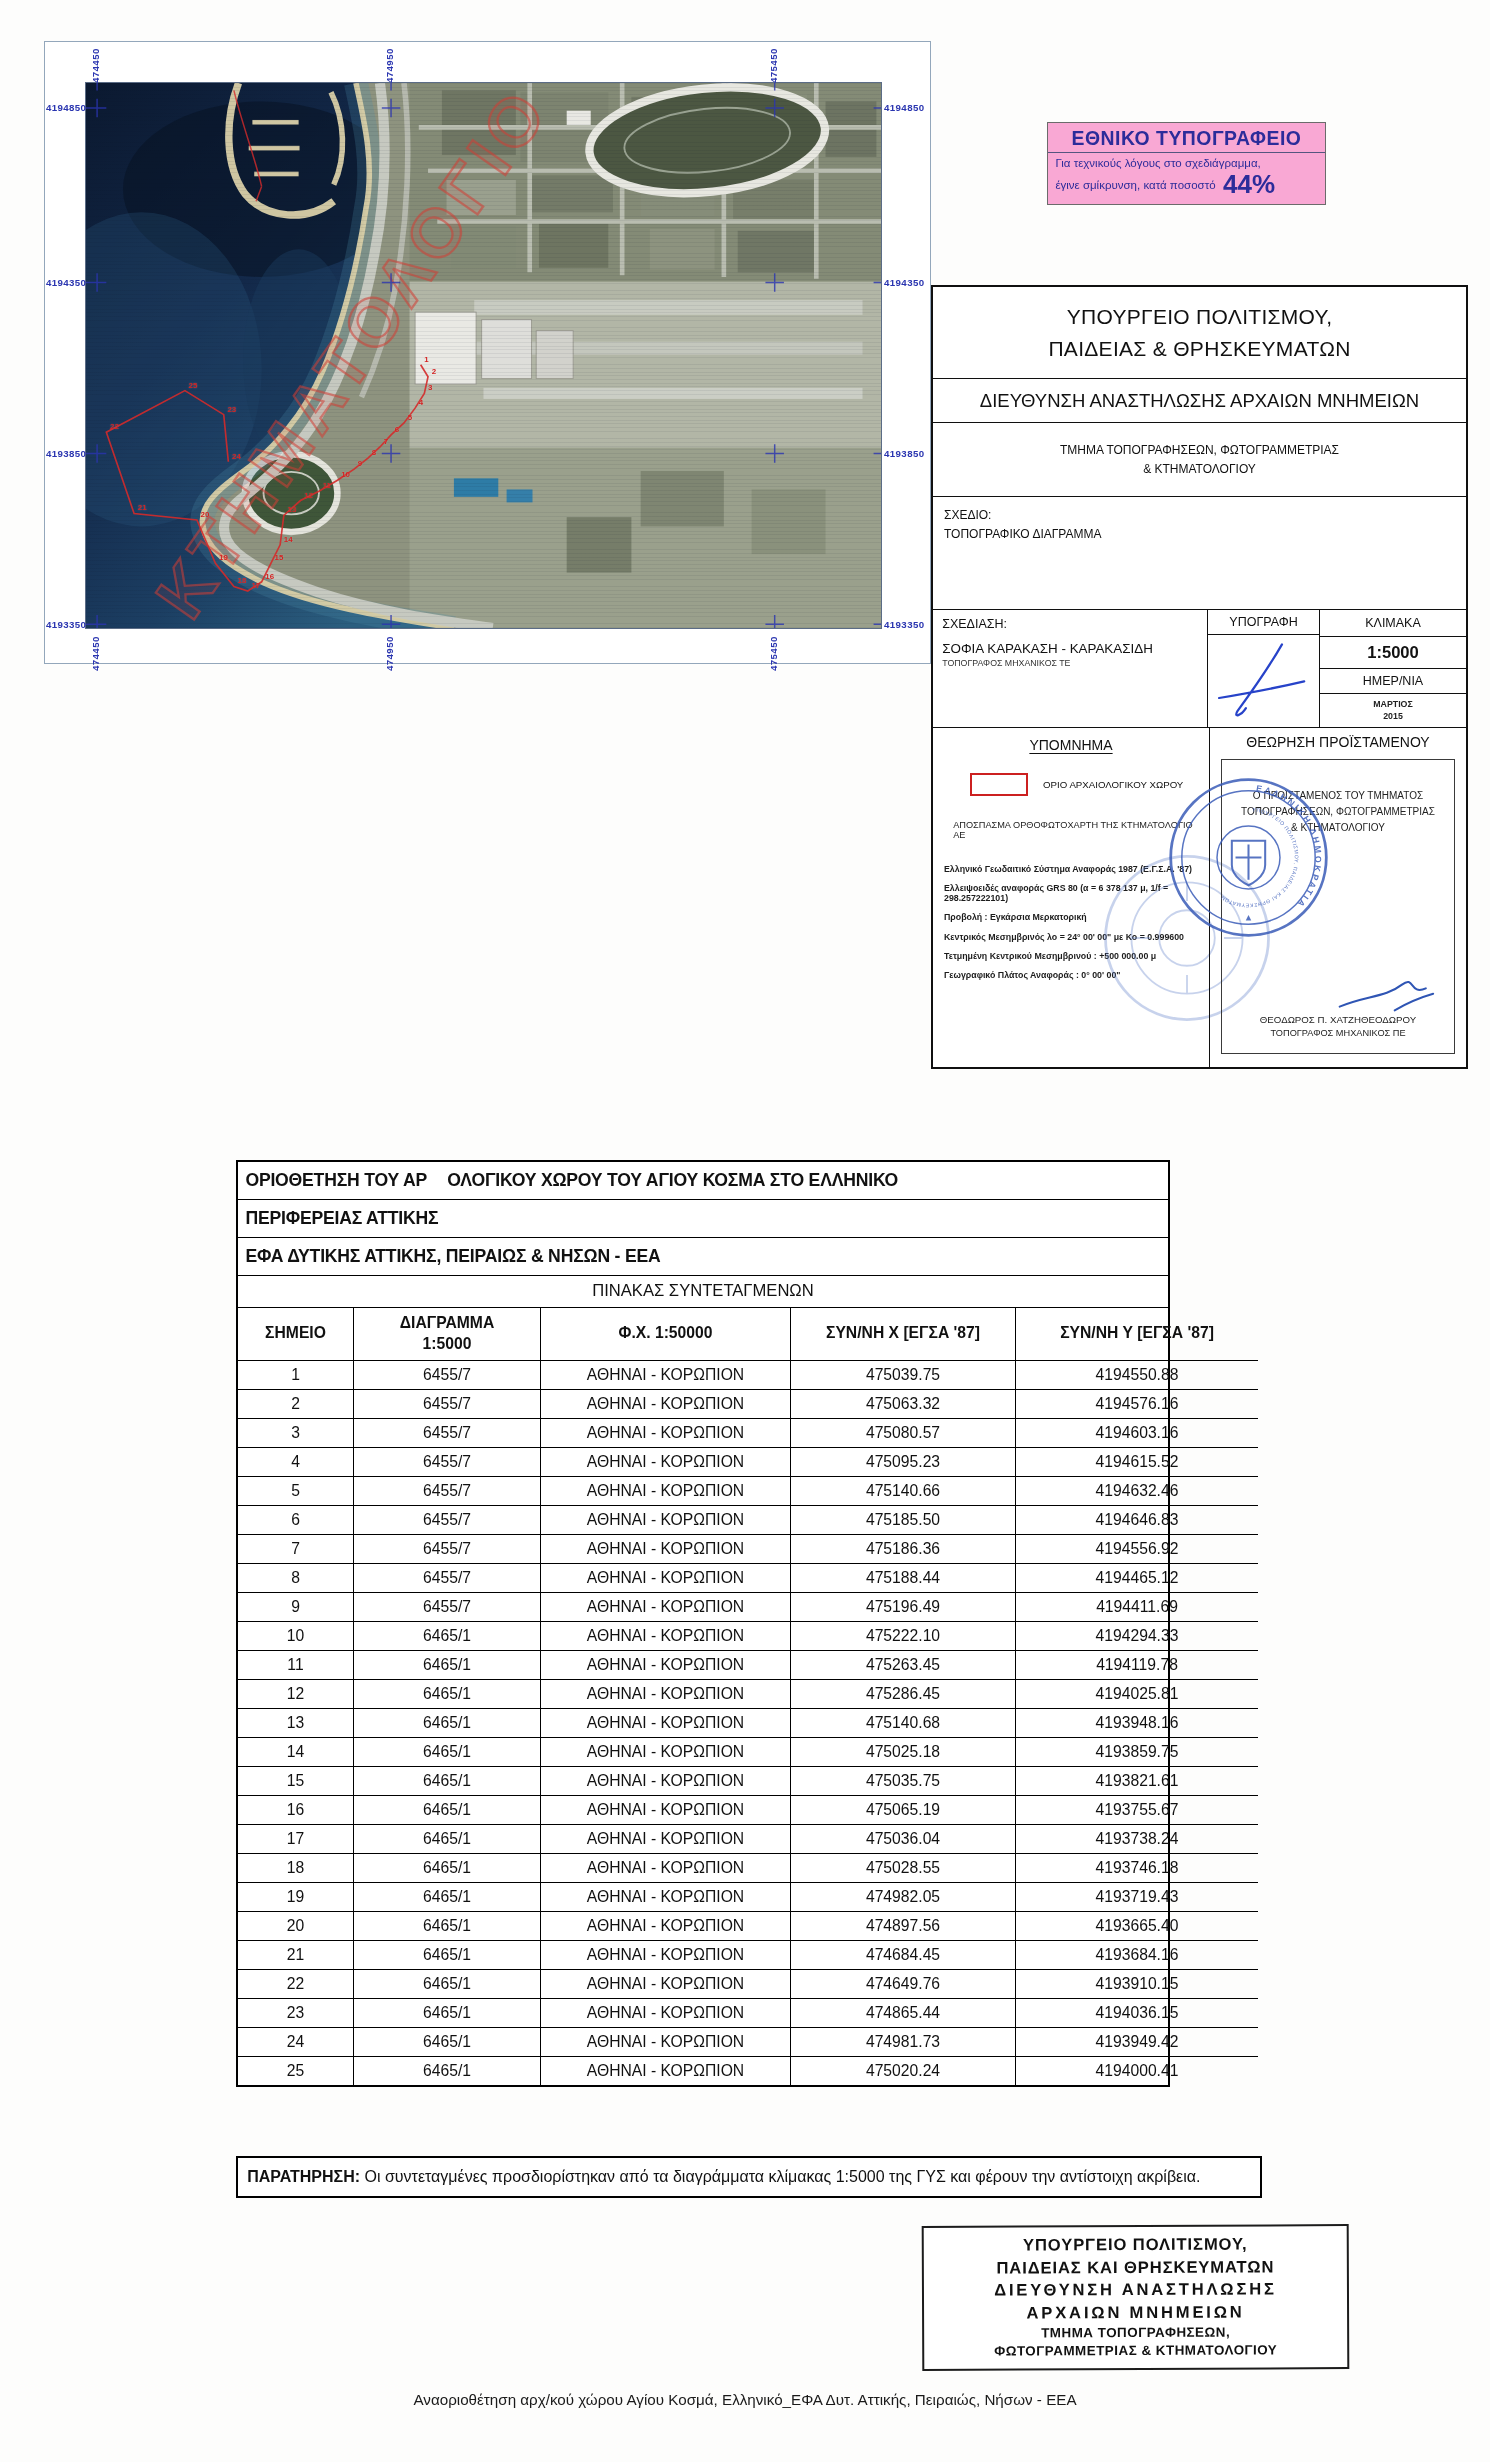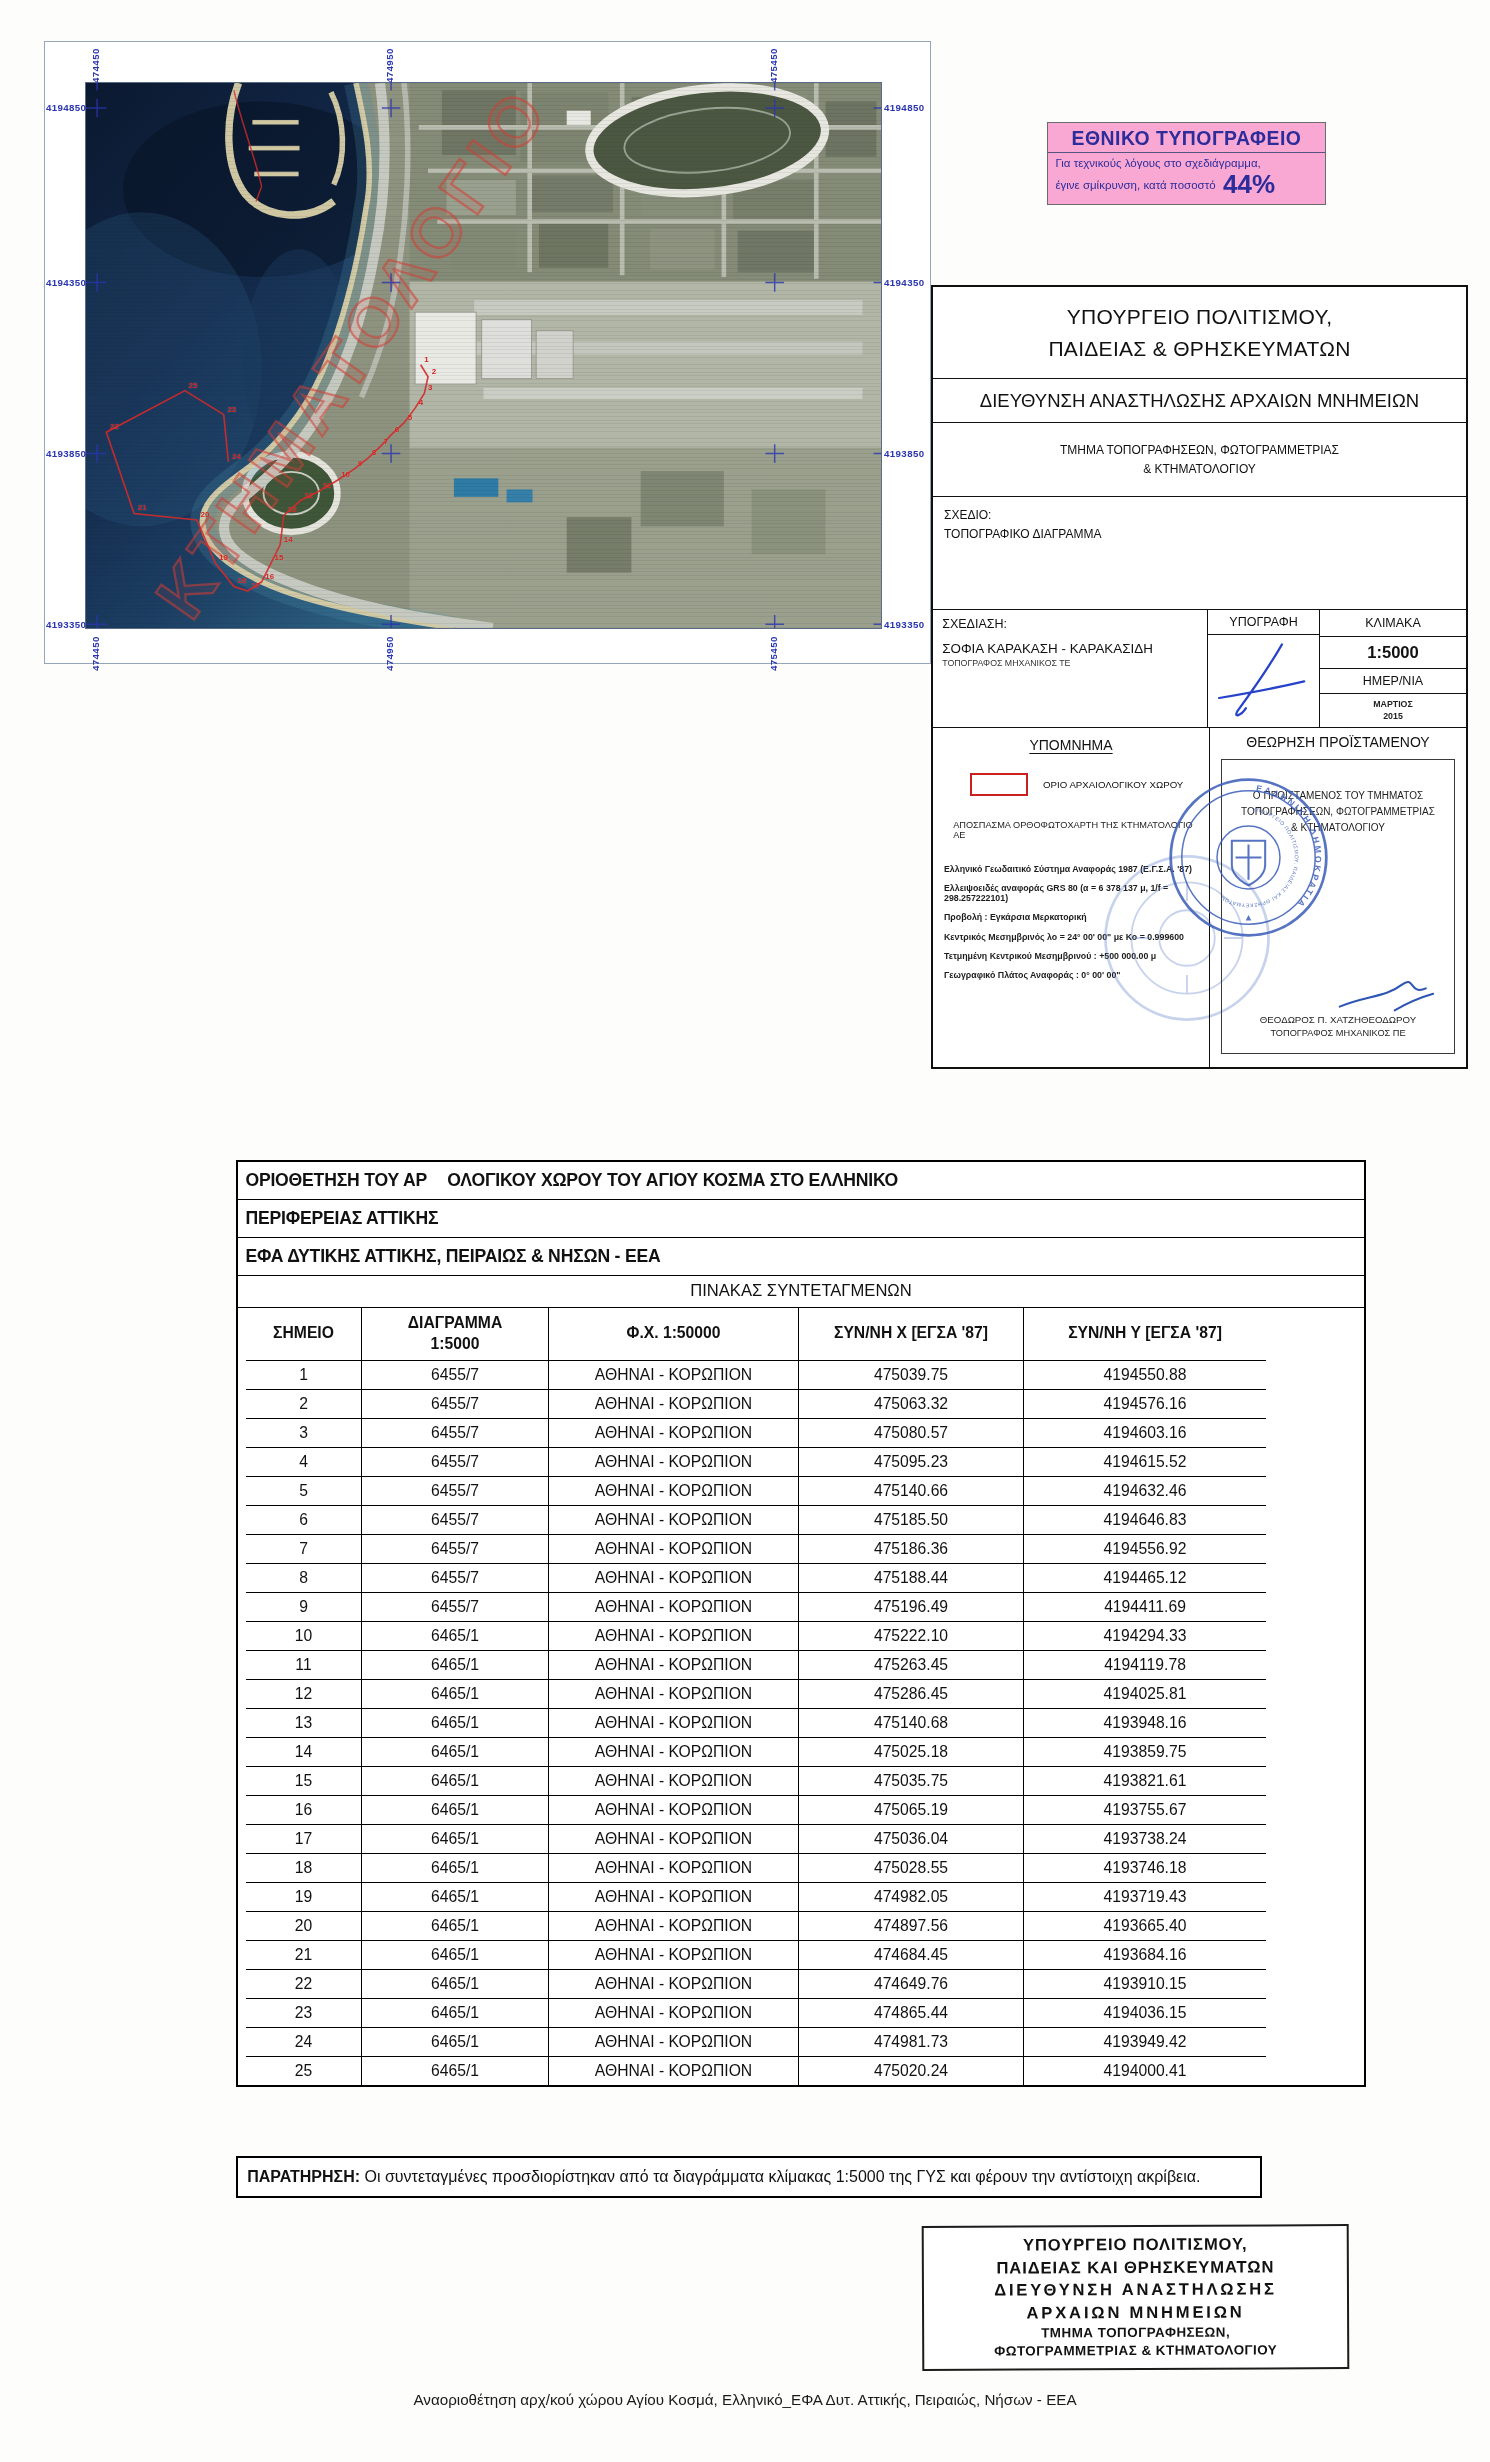--- a/index.html
+++ b/index.html
@@ -71,27 +71,27 @@
   .approval-title{text-align:center;font-size:14px;}
   .approval-box{position:absolute;left:11px;right:11px;top:31px;bottom:13px;border:1.4px solid #3a3a3a;
                 display:flex;flex-direction:column;align-items:center;text-align:center;}
   .appr-head{margin-top:28px;font-size:10px;line-height:1.6;color:#222;}
   .appr-spacer{flex:1;}
   .appr-name{font-size:9.7px;color:#222;}
   .appr-title{font-size:9.2px;margin:2.8px 0 15px;color:#222;}
   .stamp-svg{position:absolute;pointer-events:none;}
 
   
-  .coord{position:absolute;left:236px;top:1160px;width:1130px;border:2.8px solid #000;background:#fff;box-sizing:border-box;}
+  .coord{position:absolute;left:236px;top:1160px;width:934px;border:2.8px solid #000;background:#fff;box-sizing:border-box;}
   .coord-h{border-bottom:1.8px solid #000;height:37px;display:flex;align-items:center;
            font-size:17.6px;font-weight:700;padding-left:7.4px;letter-spacing:-0.2px;}
   .coord-h .gap{display:inline-block;width:20.3px;}
   .coord-sub{border-bottom:1.8px solid #000;height:30.5px;display:flex;align-items:center;justify-content:center;
              font-size:16.6px;}
-  .grid{display:grid;grid-template-columns:116px 187px 250px 225px 242px;margin-left:8px;}
+  .grid{display:grid;grid-template-columns:116px 187px 250px 225px 242px;}
   .gcell{border-right:1.8px solid #000;border-top:1.8px solid #000;display:flex;align-items:center;
          justify-content:center;text-align:center;font-size:15.7px;box-sizing:border-box;}
   .gcell:nth-child(5n){border-right:none;}
   .ghead{height:52px;font-weight:700;white-space:pre-line;line-height:1.3;border-top:none;}
   .grow{height:29px;}
 
   
   .note{position:absolute;left:236px;top:2156px;width:1026px;border:2.8px solid #000;background:#fff;
         box-sizing:border-box;padding:6.5px 9.2px;font-size:16px;line-height:1.55;}
   .note b{font-weight:700;}

